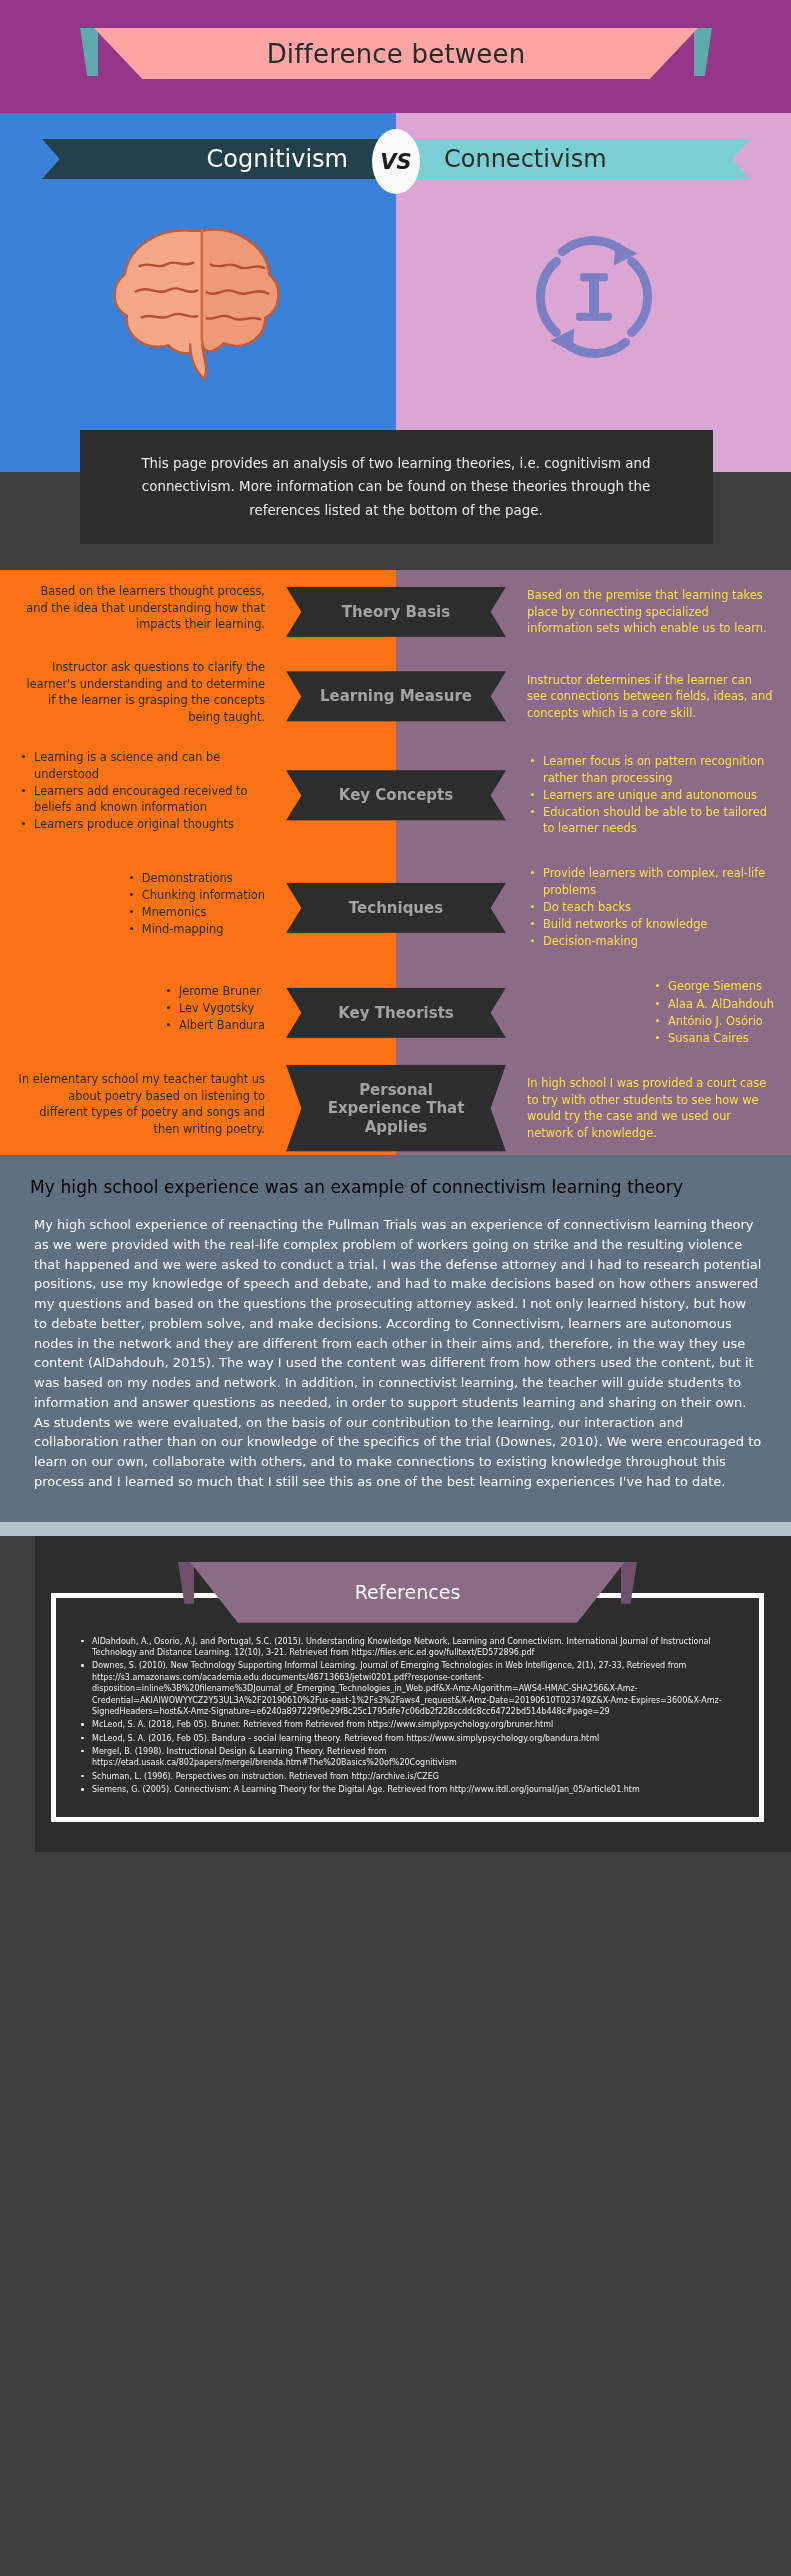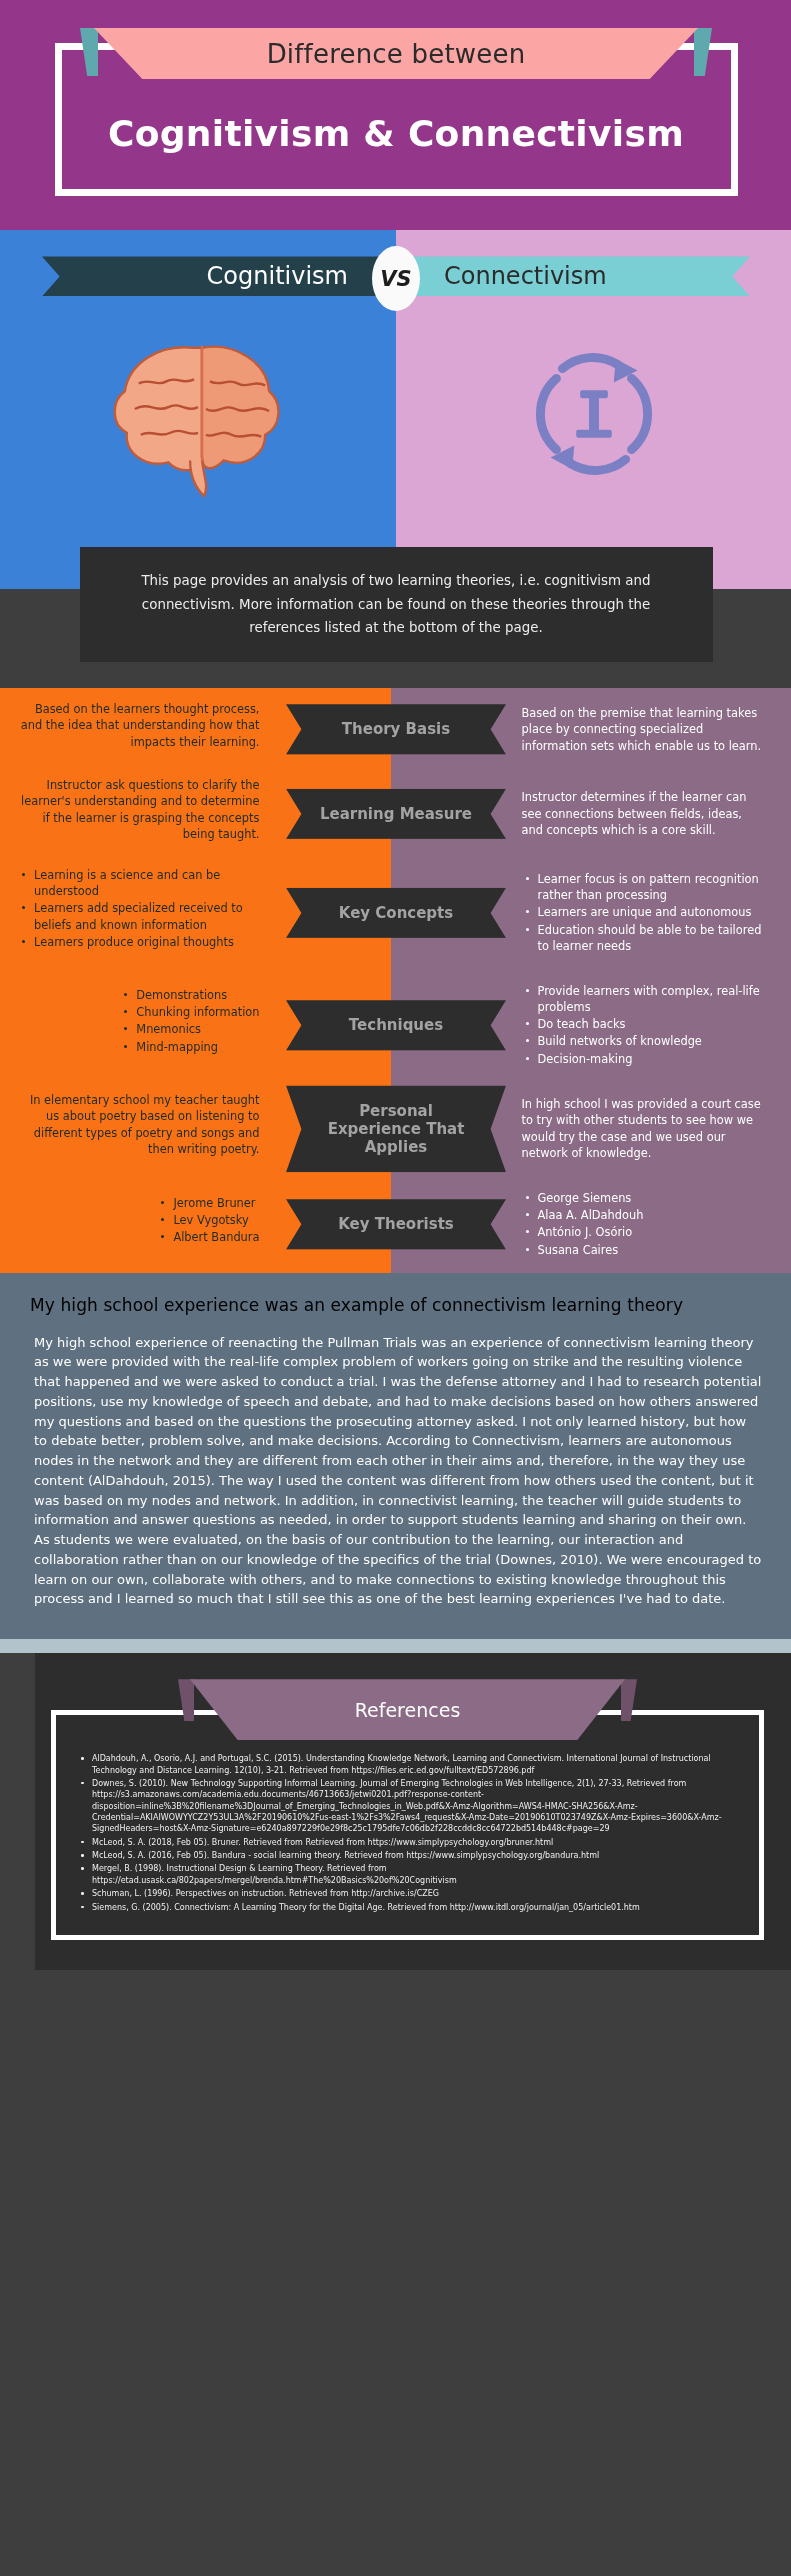--- a/index.html
+++ b/index.html
@@ -98,21 +98,21 @@
     font-size:13.4px;line-height:1.75;text-align:center;
     padding:22px 28px;box-sizing:border-box;
   }
   .intro-pad{height:26px;background:#3e3e3e;}
 
   
   .compare{position:relative;}
   .row{position:relative;display:flex;align-items:stretch;min-height:83px;}
   .row .side{flex:1;display:flex;align-items:center;box-sizing:border-box;}
   .row .side.left{background:#f97316;color:#1f2b28;justify-content:flex-end;padding:6px 131px 14px 18px;}
-  .row .side.right{background:#8b6b85;color:#ffffff;justify-content:flex-start;padding:14px 29px 14px 131px;}
+  .row .side.right{background:#8b6b85;color:#fde047;justify-content:flex-end;padding:14px 18px 14px 131px;}
   .side-inner{max-width:259px;font-size:11.4px;line-height:1.45;}
   .side.left .side-inner{text-align:right;}
   .side.right .side-inner{text-align:left;}
   .side-inner ul{margin:0;padding:0 0 0 16px;list-style:none;}
   .side-inner li{position:relative;margin:0 0 1px 0;line-height:1.42;}
   .side-inner li:before{
     content:"";position:absolute;left:-12px;top:6px;
     width:3px;height:3px;border-radius:50%;background:currentColor;
   }
   .side.left .side-inner ul{text-align:left;}
@@ -167,23 +167,20 @@
 
 <div class="page">
 
   <div class="header">
     <div class="ribbon-wrap">
       <div class="ribbon-tail-l"></div>
       <div class="ribbon-tail-r"></div>
       <div class="ribbon">
         <span class="ribbon-text">Difference between</span>
       </div>
-    </div>
-    <div class="title-frame">
-      <div class="title-main">Cognitivism &amp; Connectivism</div>
     </div>
   </div>
 
   <div class="vs-band">
     <div class="vs-left"></div>
     <div class="vs-right"></div>
 
     <div class="vs-banner">
       <div class="vs-tag vs-tag-l">Cognitivism</div>
       <div class="vs-tag vs-tag-r">Connectivism</div>
@@ -253,21 +250,21 @@
         <div class="center-tag">Learning Measure</div>
         <div class="side right">
           <div class="side-inner">Instructor determines if the learner can see connections between fields, ideas, and concepts which is a core skill.</div>
         </div>
       </div>
       <div class="row">
         <div class="side left">
           <div class="side-inner">
             <ul>
               <li>Learning is a science and can be understood</li>
-              <li>Learners add specialized received to beliefs and known information</li>
+              <li>Learners add encouraged received to beliefs and known information</li>
               <li>Learners produce original thoughts</li>
             </ul>
           </div>
         </div>
         <div class="center-tag">Key Concepts</div>
         <div class="side right">
           <div class="side-inner">
             <ul>
               <li>Learner focus is on pattern recognition rather than processing</li>
               <li>Learners are unique and autonomous</li>
@@ -294,47 +291,47 @@
               <li>Provide learners with complex, real-life problems</li>
               <li>Do teach backs</li>
               <li>Build networks of knowledge</li>
               <li>Decision-making</li>
             </ul>
           </div>
         </div>
       </div>
       <div class="row">
         <div class="side left">
-          <div class="side-inner">In elementary school my teacher taught us about poetry based on listening to different types of poetry and songs and then writing poetry.</div>
-        </div>
-        <div class="center-tag">Personal Experience That Applies</div>
-        <div class="side right">
-          <div class="side-inner">In high school I was provided a court case to try with other students to see how we would try the case and we used our network of knowledge.</div>
-        </div>
-      </div>
-      <div class="row">
-        <div class="side left">
           <div class="side-inner">
             <ul>
               <li>Jerome Bruner</li>
               <li>Lev Vygotsky</li>
               <li>Albert Bandura</li>
             </ul>
           </div>
         </div>
         <div class="center-tag">Key Theorists</div>
         <div class="side right">
           <div class="side-inner">
             <ul>
               <li>George Siemens</li>
               <li>Alaa A. AlDahdouh</li>
               <li>António J. Osório</li>
               <li>Susana Caires</li>
             </ul>
           </div>
+        </div>
+      </div>
+      <div class="row">
+        <div class="side left">
+          <div class="side-inner">In elementary school my teacher taught us about poetry based on listening to different types of poetry and songs and then writing poetry.</div>
+        </div>
+        <div class="center-tag">Personal Experience That Applies</div>
+        <div class="side right">
+          <div class="side-inner">In high school I was provided a court case to try with other students to see how we would try the case and we used our network of knowledge.</div>
         </div>
       </div>
     </div>
 
   <div class="essay">
     <h2>My high school experience was an example of connectivism learning theory</h2>
     <p>My high school experience of reenacting the Pullman Trials was an experience of connectivism learning theory as we were provided with the real-life complex problem of workers going on strike and the resulting violence that happened and we were asked to conduct a trial.  I was the defense attorney and I had to research potential positions, use my knowledge of speech and debate, and had to make decisions based on how others answered my questions and based on the questions the prosecuting attorney asked. I not only learned history, but how to debate better, problem solve, and make decisions. According to Connectivism, learners are autonomous nodes in the network and they are different from each other in their aims and, therefore, in the way they use content (AlDahdouh, 2015).  The way I used the content was different from how others used the content, but it was based on my nodes and network. In addition, in connectivist learning, the teacher will guide students to information and answer questions as needed, in order to support students learning and sharing on their own. As students we were evaluated, on the basis of our contribution to the learning, our interaction and collaboration rather than on our knowledge of the specifics of the trial (Downes, 2010). We were encouraged to learn on our own, collaborate with others, and to make connections to existing knowledge throughout this process and I learned so much that I still see this as one of the best learning experiences I've had to date.</p>
   </div>
   <div class="essay-edge"></div>
 

